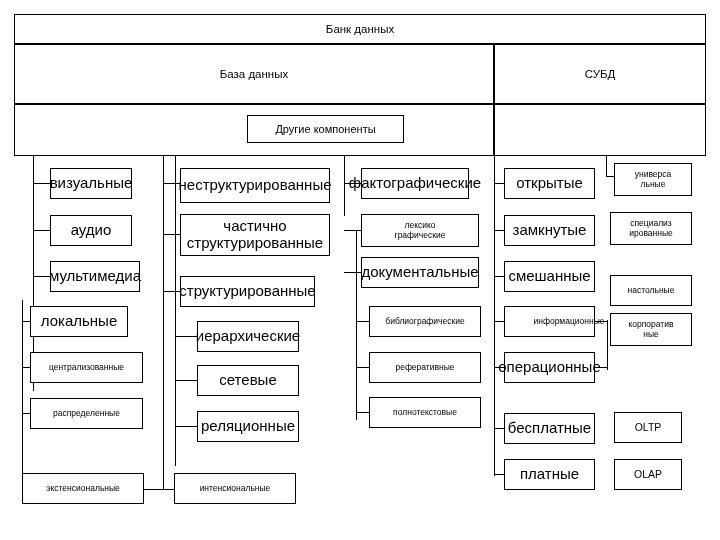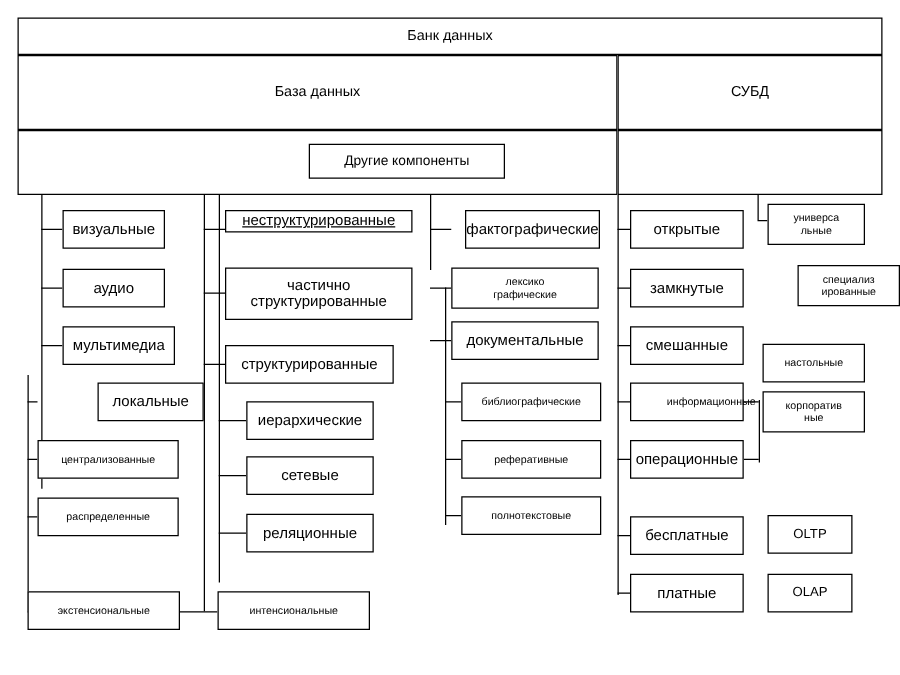--- a/index.html
+++ b/index.html
@@ -29,21 +29,21 @@
     position:absolute;
     background:#000000;
     z-index:1;
   }
   .hline{height:1px;}
   .vline{width:1px;}
 
   .t-title{font-size:11.5px;}
   .t-sub{font-size:11.5px;}
   .t-other{font-size:11px;}
-  .t-leaf{font-size:12px;}
+  .t-leaf{font-size:15px;}
   .t-leaf-sm{font-size:8.5px;}
   .t-oltp{font-size:10.5px;}
 </style>
 </head>
 <body>
 
 <div id="stage">
 
   <div class="box t-title" style="left:14px; top:14px; width:692px; height:30px;">Банк данных</div>
 
@@ -102,37 +102,37 @@
   <div class="hline" style="left:494px; top:428px; width:10px;"></div>
   <div class="hline" style="left:494px; top:474px; width:10px;"></div>
   <div class="hline" style="left:595px; top:321px; width:12px;"></div>
   <div class="hline" style="left:595px; top:367px; width:12px;"></div>
 
   <div class="hline" style="left:606px; top:176px; width:8px;"></div>
 
   <div class="box t-leaf" style="left:50px; top:168px; width:82px; height:31px;">визуальные</div>
   <div class="box t-leaf" style="left:50px; top:215px; width:82px; height:31px;">аудио</div>
   <div class="box t-leaf" style="left:50px; top:261px; width:90px; height:31px;">мультимедиа</div>
-  <div class="box t-leaf" style="left:30px; top:306px; width:85px; height:31px;margin-left:48px;">локальные</div>
+  <div class="box t-leaf" style="left:30px; top:306px; width:98px; height:31px;">локальные</div>
   <div class="box t-leaf-sm" style="left:30px; top:352px; width:113px; height:31px;">централизованные</div>
   <div class="box t-leaf-sm" style="left:30px; top:398px; width:113px; height:31px;">распределенные</div>
   <div class="box t-leaf-sm" style="left:22px; top:473px; width:122px; height:31px;">экстенсиональные</div>
 
-  <div class="box t-leaf" style="left:180px; top:168px; width:150px; height:18px;text-decoration:underline;">неструктурированные</div>
+  <div class="box t-leaf" style="left:180px; top:168px; width:150px; height:35px;">неструктурированные</div>
   <div class="box t-leaf" style="left:180px; top:214px; width:150px; height:42px;">
     <span style="white-space:pre-line;">частично
 структурированные</span>
   </div>
   <div class="box t-leaf" style="left:180px; top:276px; width:135px; height:31px;">структурированные</div>
   <div class="box t-leaf" style="left:197px; top:321px; width:102px; height:31px;">иерархические</div>
   <div class="box t-leaf" style="left:197px; top:365px; width:102px; height:31px;">сетевые</div>
   <div class="box t-leaf" style="left:197px; top:411px; width:102px; height:31px;">реляционные</div>
   <div class="box t-leaf-sm" style="left:174px; top:473px; width:122px; height:31px;">интенсиональные</div>
 
-  <div class="box t-leaf" style="left:361px; top:168px; width:108px; height:31px;margin-left:11px;">фактографические</div>
+  <div class="box t-leaf" style="left:361px; top:168px; width:108px; height:31px;">фактографические</div>
   <div class="box t-leaf" style="left:361px; top:257px; width:118px; height:31px;">документальные</div>
   <div class="box t-leaf-sm" style="left:361px; top:214px; width:118px; height:33px;">
     <span style="white-space:pre-line;">лексико
 графические</span>
   </div>
   <div class="box t-leaf-sm" style="left:369px; top:306px; width:112px; height:31px;text-align:center;">библиографические</div>
   <div class="box t-leaf-sm" style="left:369px; top:352px; width:112px; height:31px;">реферативные</div>
   <div class="box t-leaf-sm" style="left:369px; top:397px; width:112px; height:31px;">полнотекстовые</div>
 
   <div class="box t-leaf" style="left:504px; top:168px; width:91px; height:31px;">открытые</div>
@@ -140,21 +140,21 @@
   <div class="box t-leaf" style="left:504px; top:261px; width:91px; height:31px;">смешанные</div>
   <div class="box t-leaf-sm" style="left:504px; top:306px; width:91px; height:31px;padding-left:41px;">информационные</div>
   <div class="box t-leaf" style="left:504px; top:352px; width:91px; height:31px;">операционные</div>
   <div class="box t-leaf" style="left:504px; top:413px; width:91px; height:31px;">бесплатные</div>
   <div class="box t-leaf" style="left:504px; top:459px; width:91px; height:31px;">платные</div>
 
   <div class="box t-leaf-sm" style="left:614px; top:163px; width:78px; height:33px;">
     <span style="white-space:pre-line;">универса
 льные</span>
   </div>
-  <div class="box t-leaf-sm" style="left:638px; top:212px; width:82px; height:33px;">
+  <div class="box t-leaf-sm" style="left:610px; top:212px; width:82px; height:33px;">
     <span style="white-space:pre-line;">специализ
 ированные</span>
   </div>
   <div class="box t-leaf-sm" style="left:610px; top:275px; width:82px; height:31px;">настольные</div>
   <div class="box t-leaf-sm" style="left:610px; top:313px; width:82px; height:33px;">
     <span style="white-space:pre-line;">корпоратив
 ные</span>
   </div>
   <div class="box t-oltp" style="left:614px; top:412px; width:68px; height:31px;">OLTP</div>
   <div class="box t-oltp" style="left:614px; top:459px; width:68px; height:31px;">OLAP</div>

